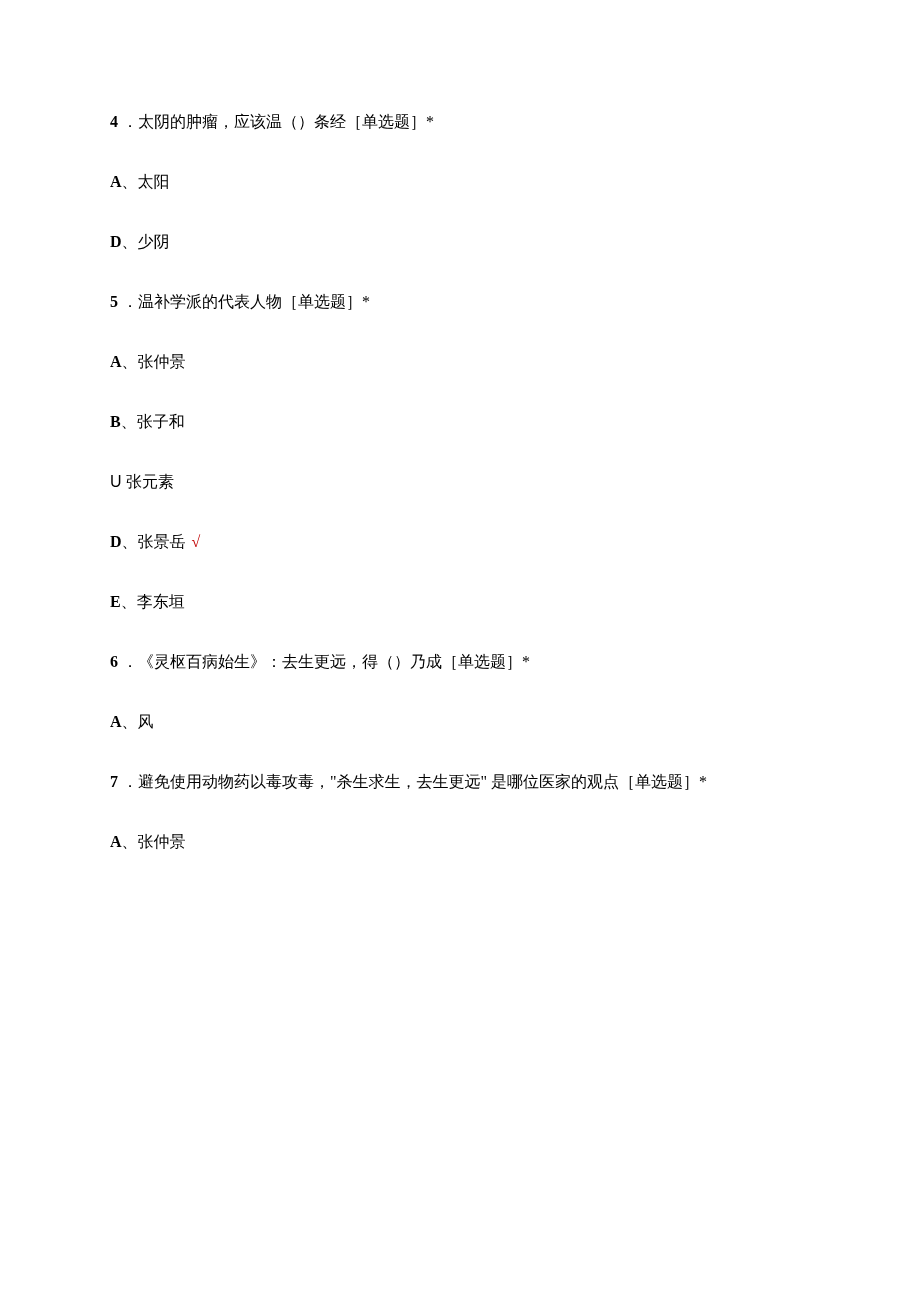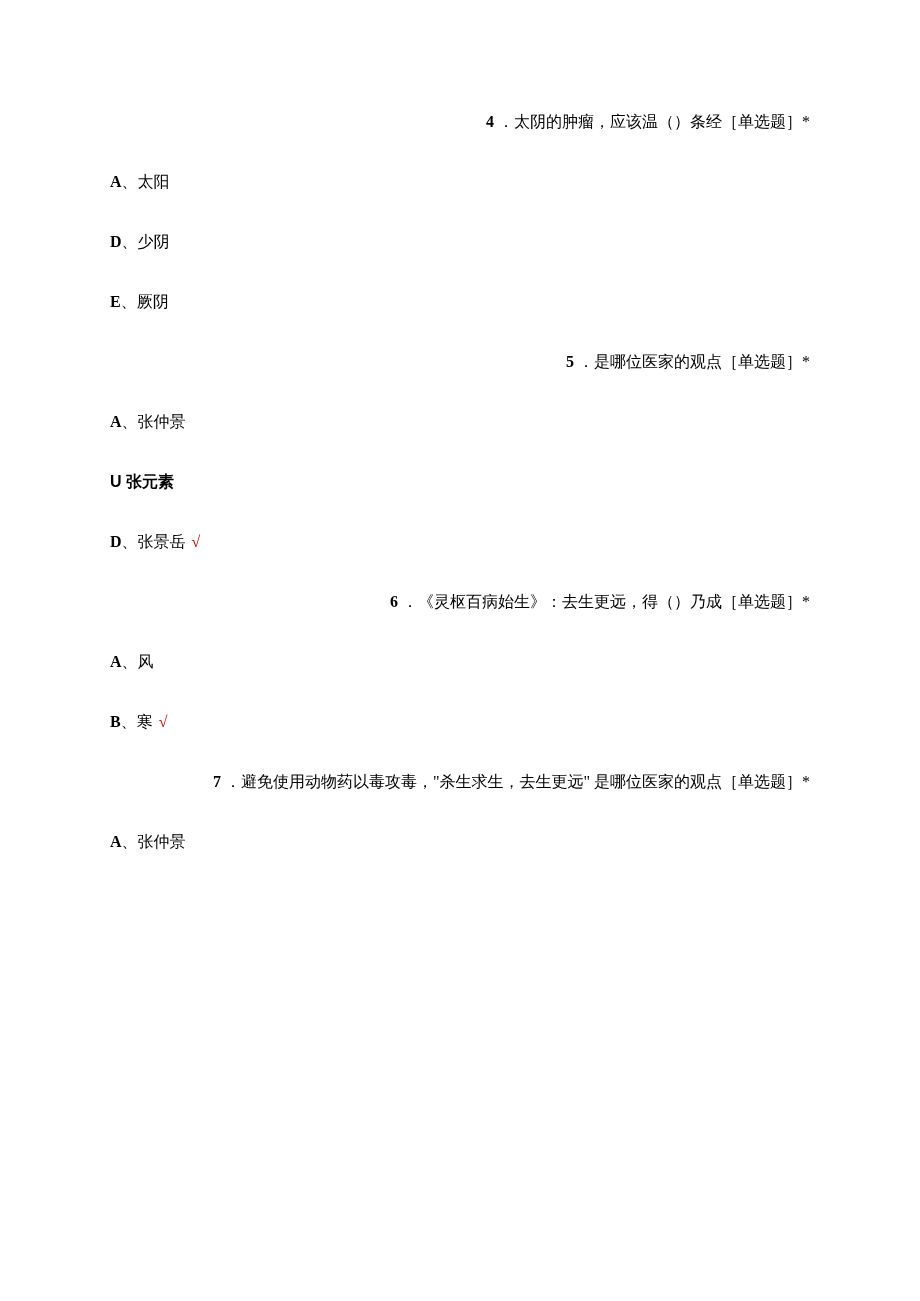--- a/index.html
+++ b/index.html
@@ -14,21 +14,20 @@
       color: #000;
       width: 920px;
       padding: 110px 110px 60px 110px;
       line-height: 1.5;
     }
     .question {
       margin-bottom: 36px;
     }
     .qstem {
       margin-bottom: 36px;
-      text-align: right;
     }
     .qnum {
       font-family: "Times New Roman", serif;
       font-weight: bold;
     }
     .qtext {
       font-weight: normal;
     }
     .option {
       margin-bottom: 36px;
@@ -45,41 +44,41 @@
       font-weight: normal;
     }
     .check {
       color: #c00000;
       font-family: "Times New Roman", serif;
       margin-left: 2px;
     }
     .option-misprint {
       margin-bottom: 36px;
       font-family: Arial, sans-serif;
-      font-weight: bold;
+      font-weight: normal;
     }
   </style>
 </head>
 <body>
 
 <div id="content">
     <div class="question">
       <div class="qstem"><span class="qnum">4</span><span class="qtext"> ．太阴的肿瘤，应该温（）条经［单选题］*</span></div>
       <div class="option"><span class="opt-letter">A</span><span class="opt-sep">、</span><span class="opt-text">太阳</span></div>
       <div class="option"><span class="opt-letter">D</span><span class="opt-sep">、</span><span class="opt-text">少阴</span></div>
-      <div class="option"><span class="opt-letter">E</span><span class="opt-sep">、</span><span class="opt-text">厥阴</span></div>
     </div>
     <div class="question">
-      <div class="qstem"><span class="qnum">5</span><span class="qtext"> ．是哪位医家的观点［单选题］*</span></div>
+      <div class="qstem"><span class="qnum">5</span><span class="qtext"> ．温补学派的代表人物［单选题］*</span></div>
       <div class="option"><span class="opt-letter">A</span><span class="opt-sep">、</span><span class="opt-text">张仲景</span></div>
+      <div class="option"><span class="opt-letter">B</span><span class="opt-sep">、</span><span class="opt-text">张子和</span></div>
       <div class="option-misprint">U 张元素</div>
       <div class="option"><span class="opt-letter">D</span><span class="opt-sep">、</span><span class="opt-text">张景岳</span><span class="check"> √</span></div>
+      <div class="option"><span class="opt-letter">E</span><span class="opt-sep">、</span><span class="opt-text">李东垣</span></div>
     </div>
     <div class="question">
       <div class="qstem"><span class="qnum">6</span><span class="qtext"> ．《灵枢百病始生》：去生更远，得（）乃成［单选题］*</span></div>
       <div class="option"><span class="opt-letter">A</span><span class="opt-sep">、</span><span class="opt-text">风</span></div>
-      <div class="option"><span class="opt-letter">B</span><span class="opt-sep">、</span><span class="opt-text">寒</span><span class="check"> √</span></div>
     </div>
     <div class="question">
       <div class="qstem"><span class="qnum">7</span><span class="qtext"> ．避免使用动物药以毒攻毒，"杀生求生，去生更远" 是哪位医家的观点［单选题］*</span></div>
       <div class="option"><span class="opt-letter">A</span><span class="opt-sep">、</span><span class="opt-text">张仲景</span></div>
     </div>
   </div>
 
 </body></html>

